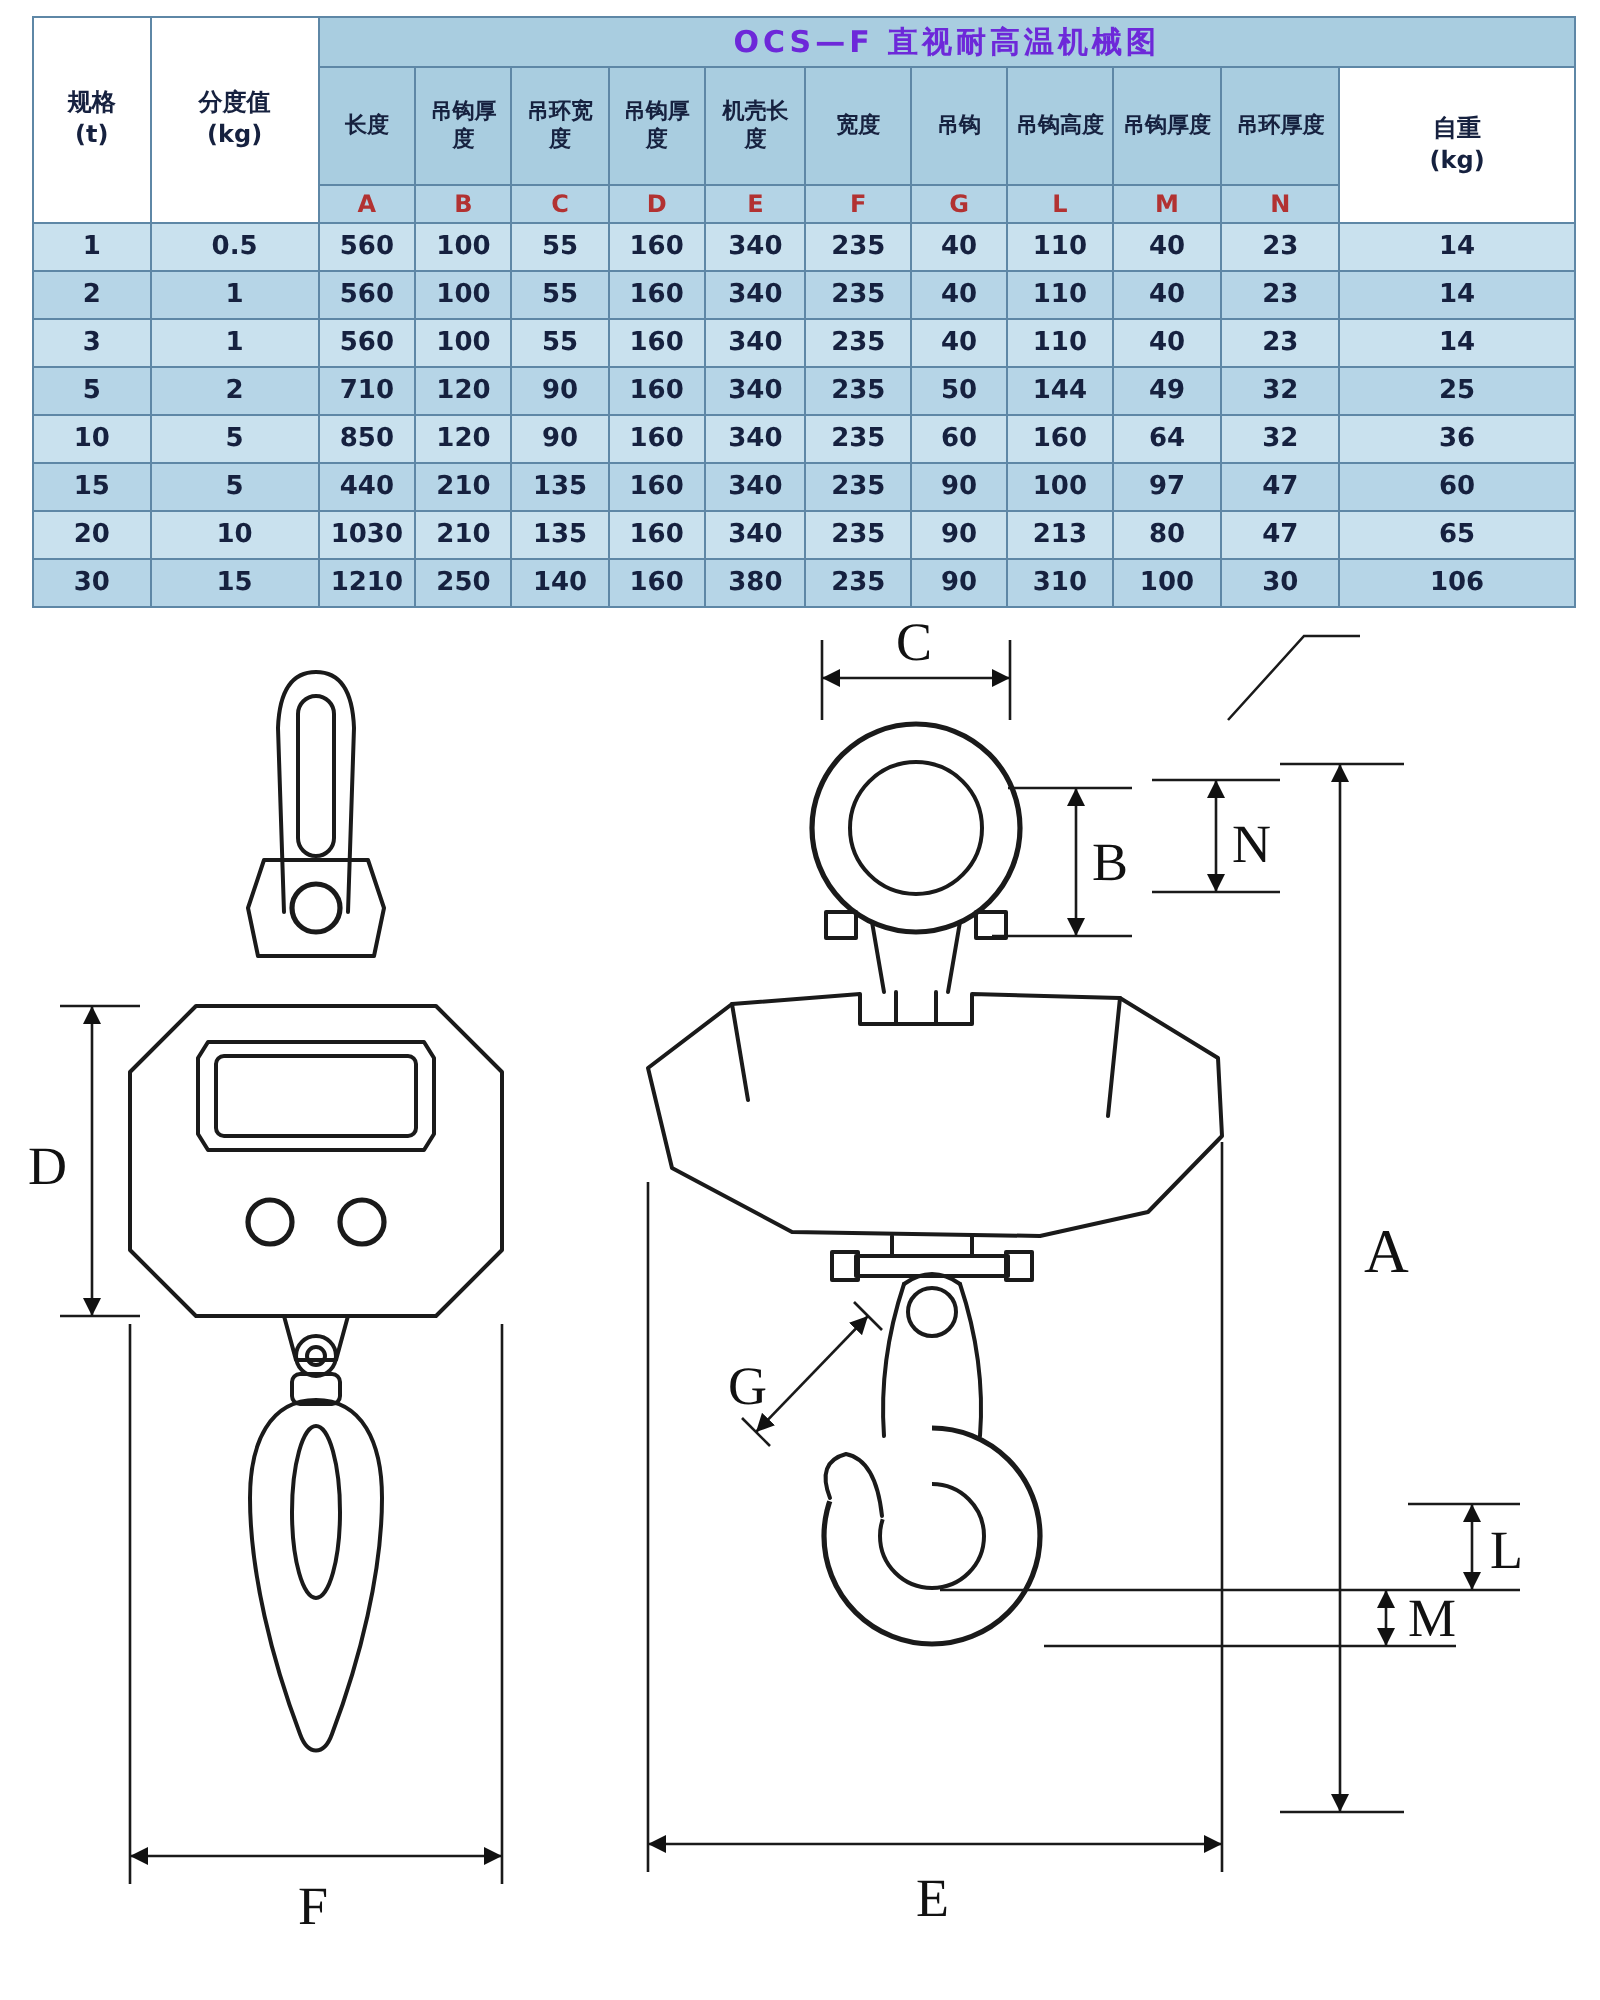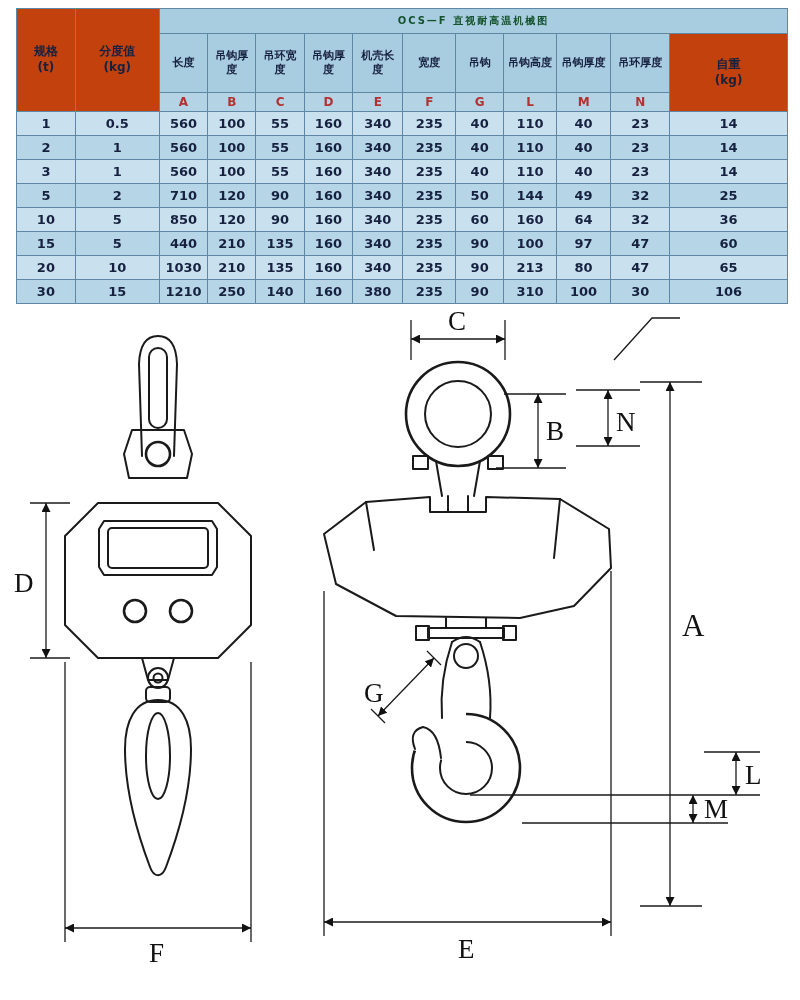--- a/index.html
+++ b/index.html
@@ -10,24 +10,24 @@
   .table-wrap{padding:8px 12px 0 16px;}
   table{
     border-collapse:collapse;table-layout:fixed;width:772px;
     background:#bcd9e9;
   }
   th,td{
     border:1px solid #5e87a6;text-align:center;vertical-align:middle;
     padding:0;color:#16213f;overflow:hidden;
   }
   .title-cell{
-    font-size:10px;font-weight:bold;height:24px;letter-spacing:2px;
-    background:#a9cde0;color:#14532d;text-align:center;
-  }
-  .head-bg{background:#c2410c;}
+    font-size:15px;font-weight:bold;height:24px;letter-spacing:2px;
+    background:#a9cde0;color:#6d28d9;text-align:center;
+  }
+  .head-bg{background:#ffffff;}
   .two-line span{display:block;font-size:12px;line-height:1.3;font-weight:bold;}
   .dim-th{
     font-size:11px;line-height:1.25;height:54px;font-weight:bold;
     background:#a9cde0;padding:2px 3px;word-break:break-all;
   }
   .letter-th{
     color:#b23232;font-weight:bold;font-size:12px;height:18px;background:#b4d4e6;
   }
   tbody td{font-size:13px;font-weight:600;height:23px;}
   tr.row-light{background:#c9e1ee;}

